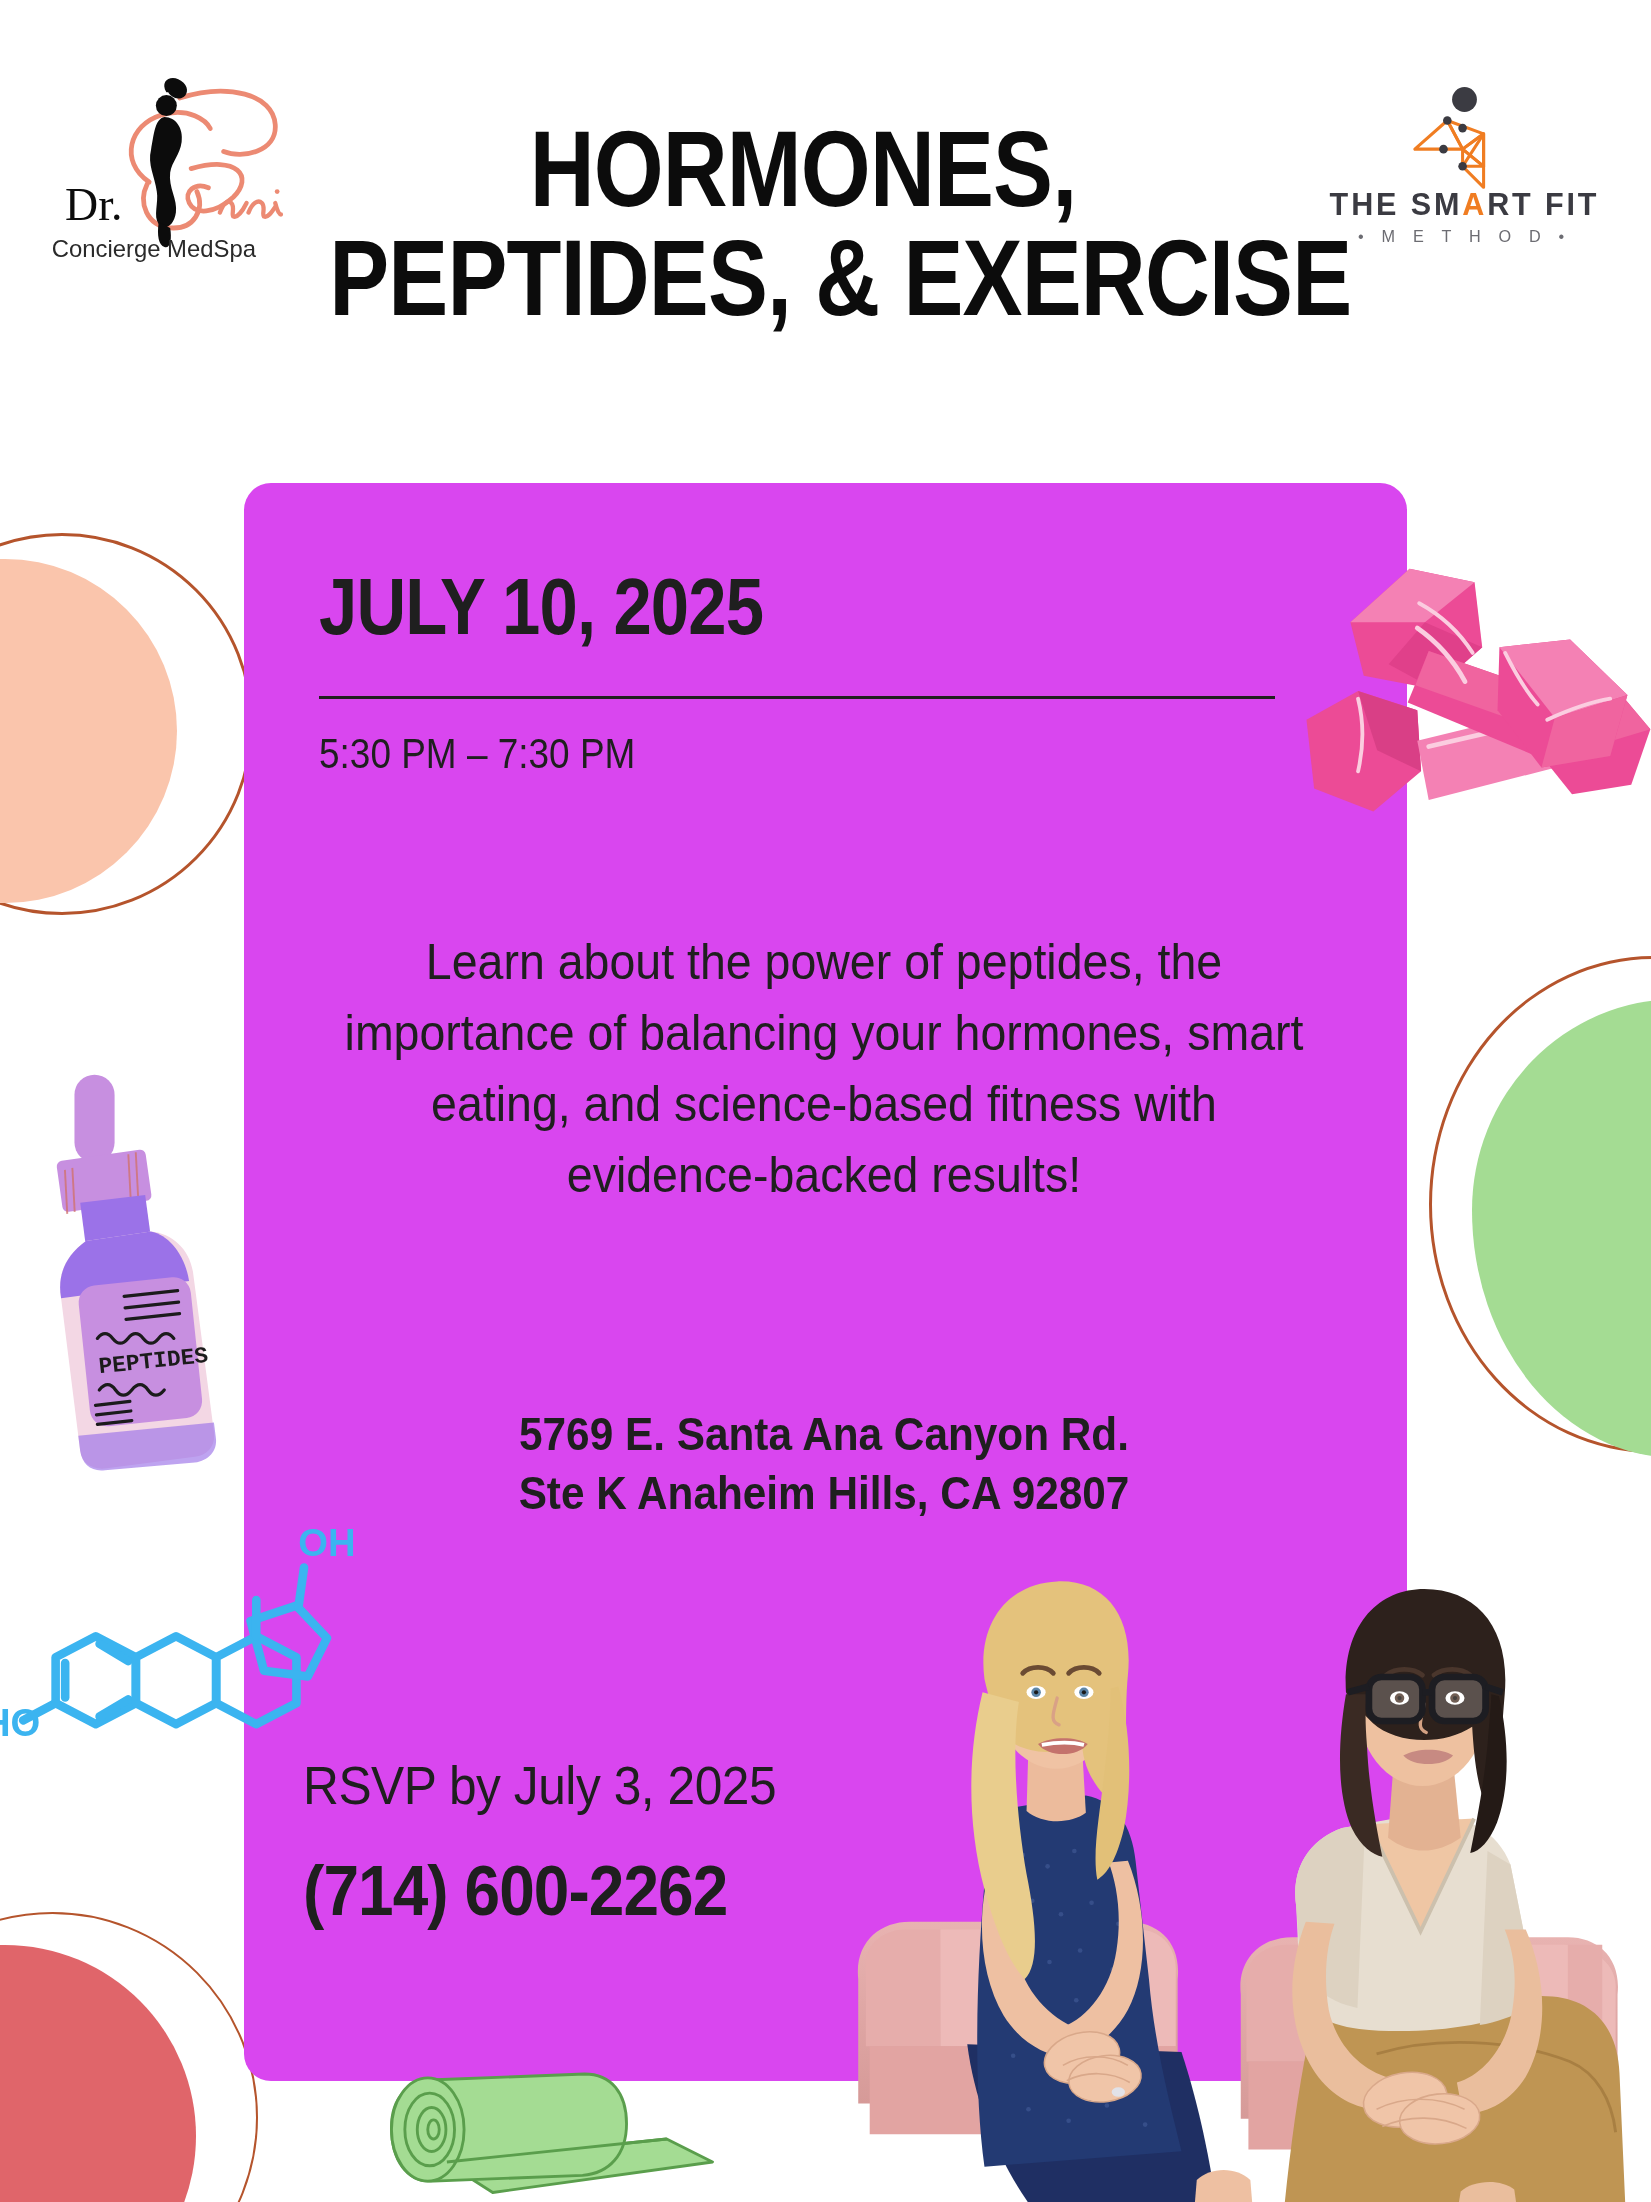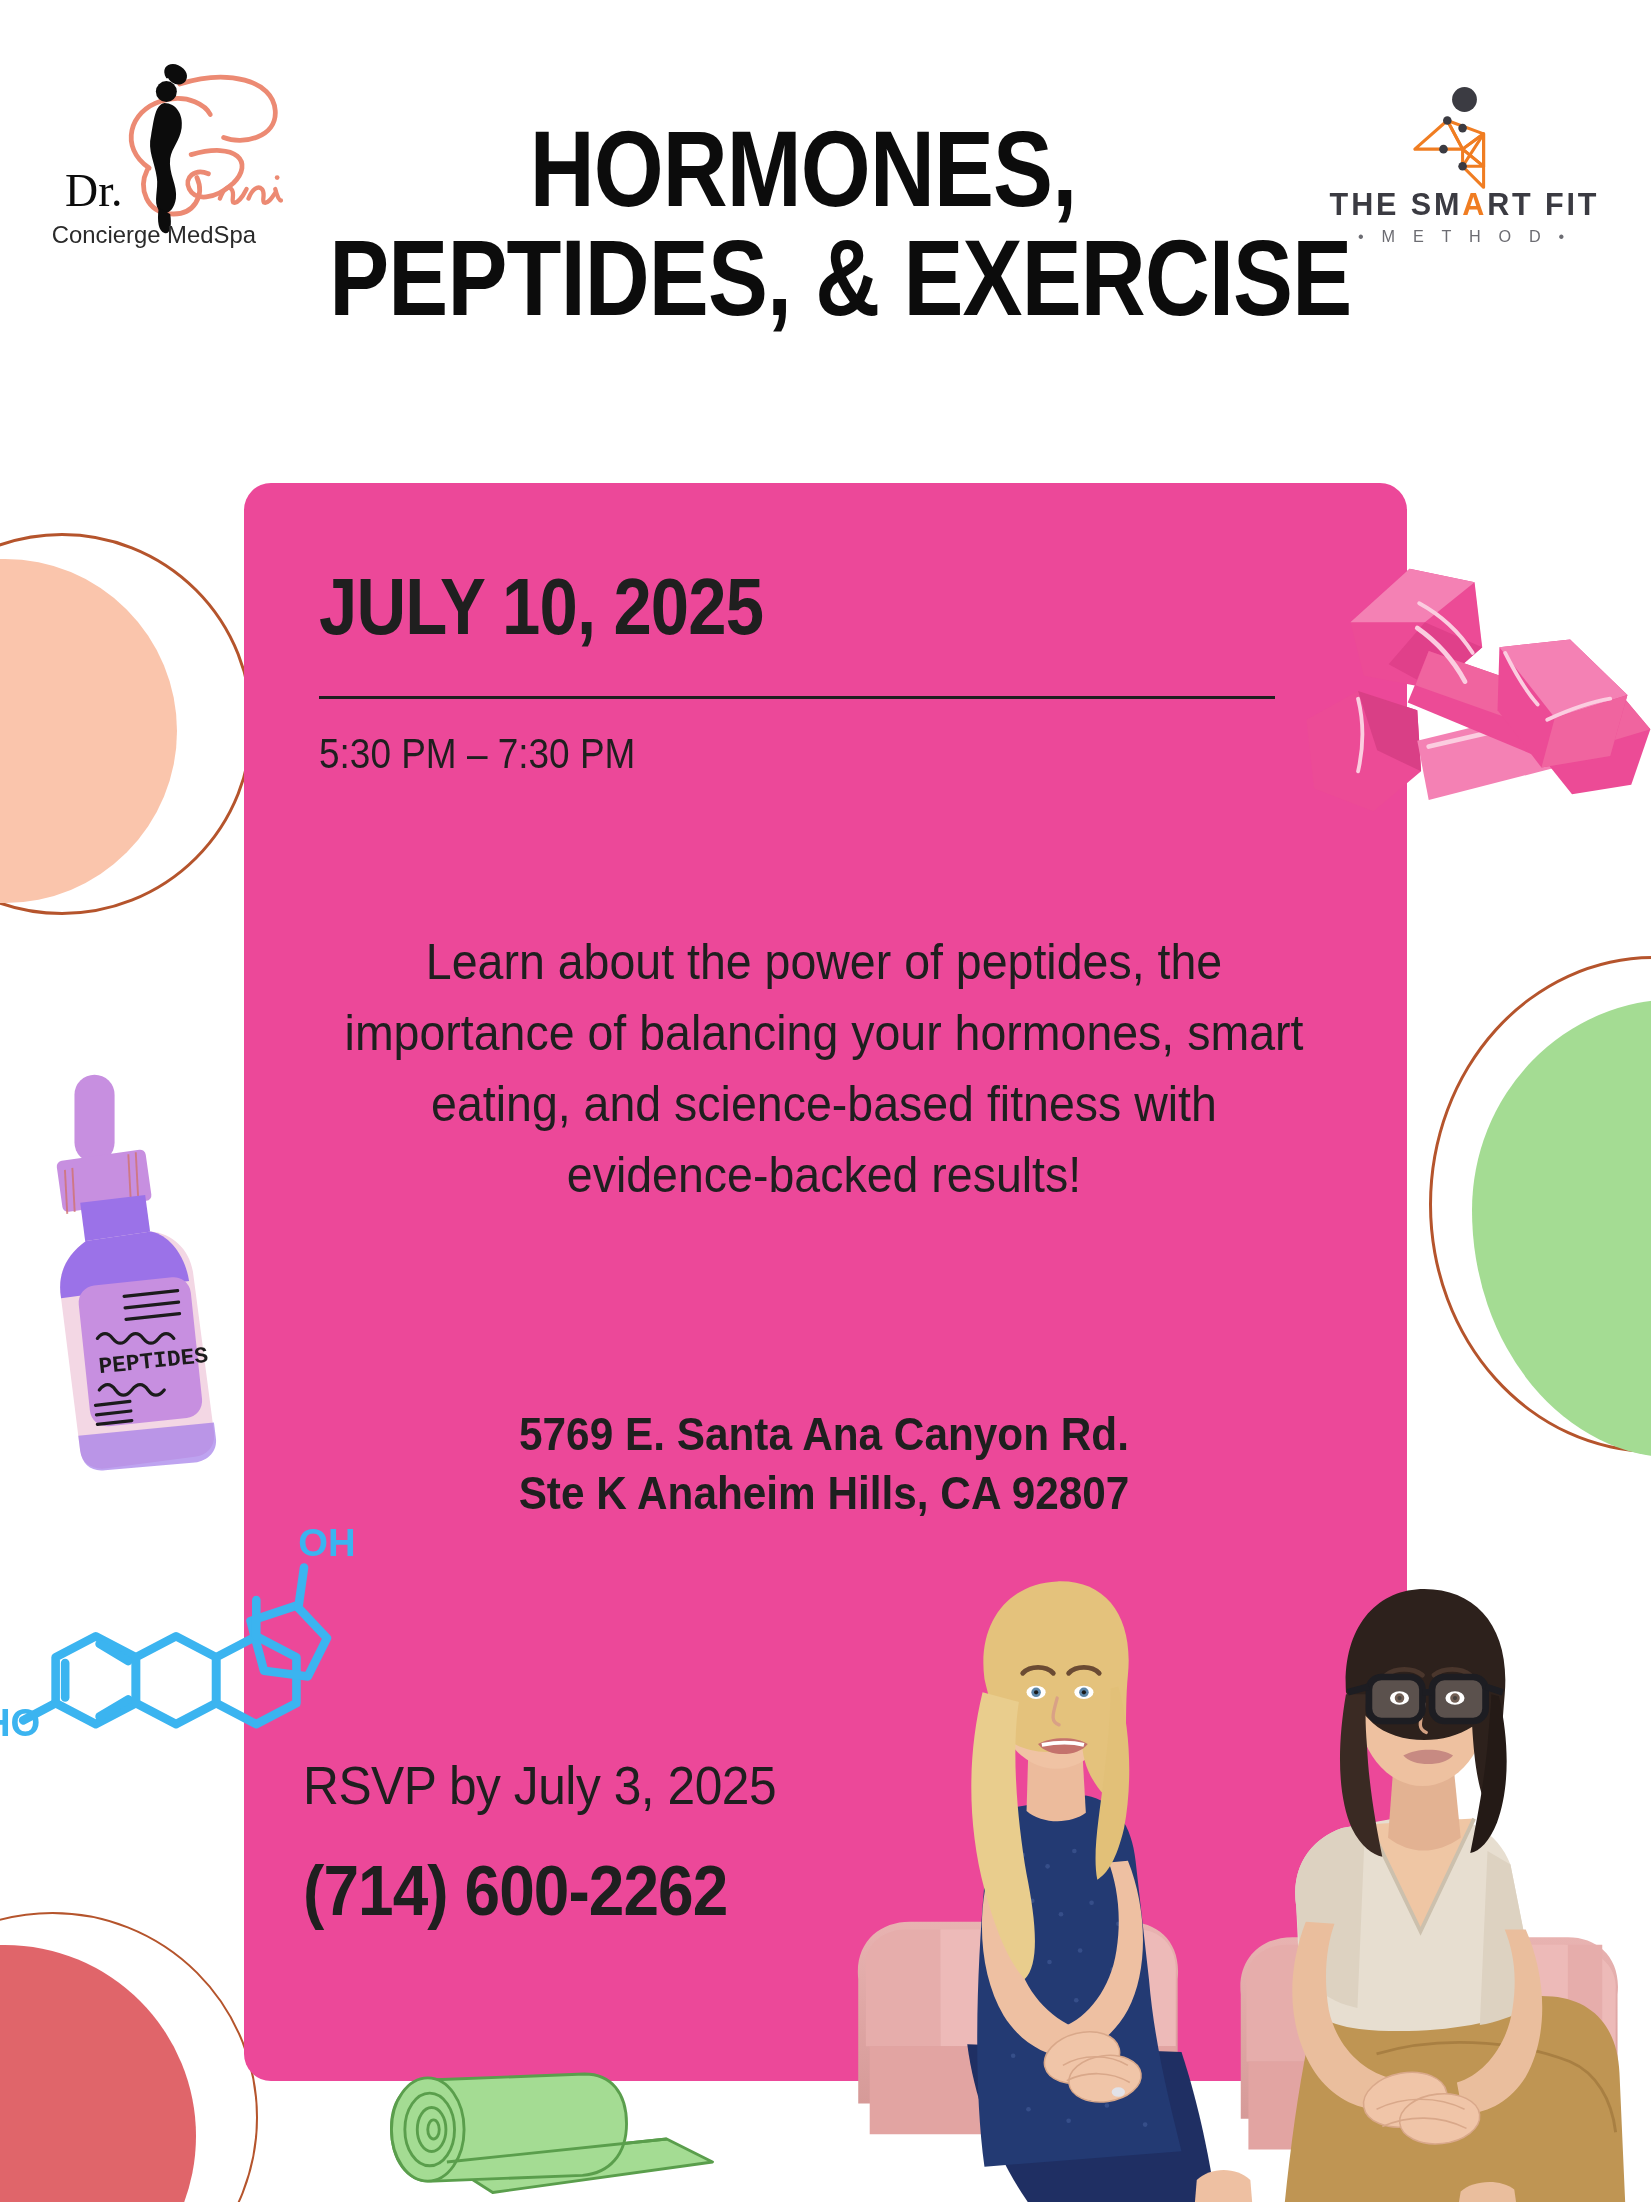--- a/index.html
+++ b/index.html
@@ -36,42 +36,42 @@
     left:-186px;top:1945px;width:382px;height:382px;
     border-radius:50%;background:#e0656a;
   }
   #red-outline{
     left:-153px;top:1912px;width:411px;height:411px;
     border-radius:50%;border:2.9px solid #b5542c;box-sizing:border-box;
   }
 
   
   .header{position:absolute;left:0;top:0;width:1652px;height:459px;}
-  #logo-left{position:absolute;left:46px;top:55px;width:277px;height:206px;}
+  #logo-left{position:absolute;left:46px;top:69px;width:277px;height:206px;}
   #logo-right{position:absolute;left:1302px;top:67px;width:325px;height:191px;text-decoration:underline;}
 
   #flyer-title{
     position:absolute;left:239px;top:115px;width:1128px;
     text-align:center;
     font-family:"Liberation Sans", sans-serif;
     font-weight:bold;
     font-size:107px;
     line-height:1.02;
     letter-spacing:-1px;
     color:#0c0c0c;
     transform:scaleX(0.84);
     transform-origin:center top;
   }
   #flyer-title .l2{display:block;white-space:nowrap;}
 
   
   #event-card{
     position:absolute;left:244px;top:483px;
     width:1163px;height:1598px;
-    background:#ec4899;
+    background:#d946ef;
     border-radius:27px;
   }
 
   #event-date{
     position:absolute;left:75px;top:78px;
     font-weight:bold;font-size:80px;letter-spacing:-1px;
     color:#1f1f1f;transform:scaleX(0.86);transform-origin:left top;
     white-space:nowrap;
   }
   #card-divider{

